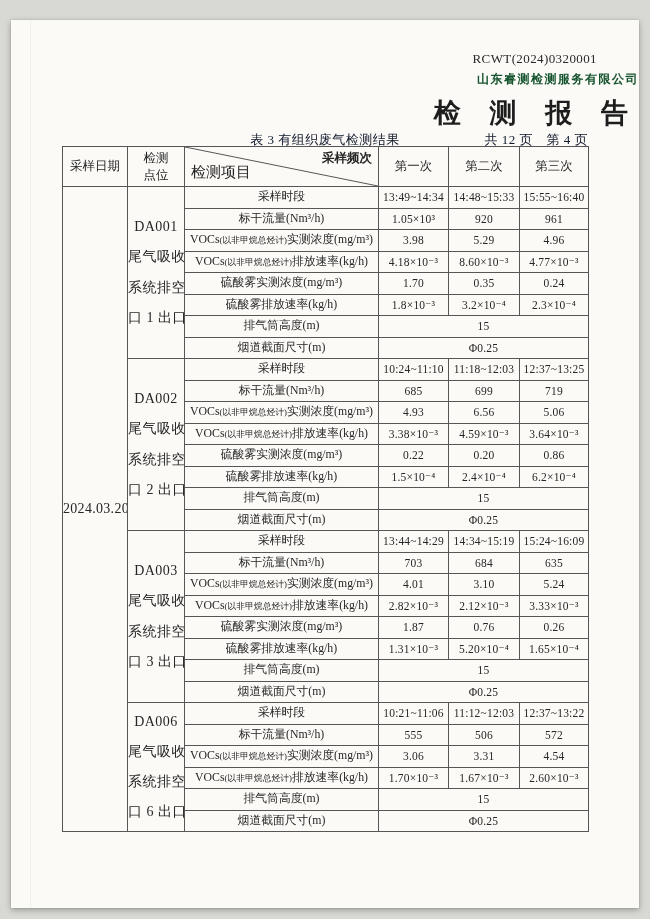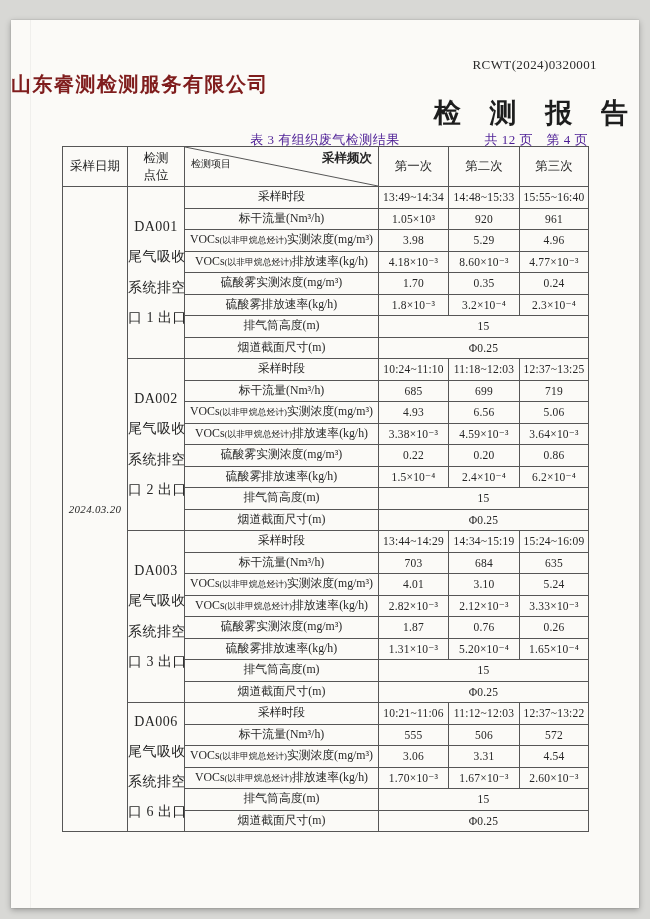--- a/index.html
+++ b/index.html
@@ -14,32 +14,32 @@
     position:absolute;left:11px;top:20px;width:628px;height:888px;
     background:#fbfaf7;
     box-shadow:0 2px 6px rgba(0,0,0,.30), 0 0 1px rgba(0,0,0,.25);
   }
   .scan-line{
     position:absolute;left:19px;top:0;bottom:0;width:1px;
     background:rgba(0,0,0,0.045);
   }
   .doc-number{
     position:absolute;top:31px;right:42px;
-    font-size:13px;letter-spacing:.4px;color:#2a2a2a;margin-top:6px;
+    font-size:13px;letter-spacing:.4px;color:#2a2a2a;
   }
   .company{
-    position:absolute;top:51px;left:0;width:100%;text-align:left;
-    font-size:20px;font-weight:bold;letter-spacing:1.5px;color:#7f1d1d;
+    position:absolute;top:51px;left:0;width:100%;text-align:right;
+    font-size:12px;font-weight:bold;letter-spacing:1.5px;color:#14532d;
   }
   .report-title{
     position:absolute;top:75px;left:0;width:100%;text-align:right;
     font-size:27px;font-weight:bold;letter-spacing:11px;text-indent:11px;color:#1d1d1d;
   }
   .caption-row{
-    position:absolute;top:111px;left:51px;width:526px;height:18px;font-size:13px;color:#4c1d95;
+    position:absolute;top:111px;left:51px;width:526px;height:18px;font-size:13px;color:#0f172a;
   }
   .table-caption{
     position:absolute;left:50%;transform:translateX(-50%);white-space:nowrap;letter-spacing:.5px;
   }
   .page-info{position:absolute;right:0;top:0;white-space:nowrap;letter-spacing:.5px;}
 
   table.report-table{
     position:absolute;top:126px;left:51px;width:526px;
     border-collapse:collapse;table-layout:fixed;
   }
@@ -49,22 +49,22 @@
     padding:0;white-space:nowrap;overflow:hidden;
     font-weight:normal;color:#262626;
   }
   thead tr{height:40px;}
   tbody tr{height:21.5px;}
   th{font-size:12.5px;}
   .th-two-line{line-height:1.35;}
   .diag-cell{position:relative;}
   .diag-svg{position:absolute;left:0;top:0;width:100%;height:100%;display:block;}
   .diag-top{position:absolute;top:3px;right:6px;font-size:12.5px;font-weight:bold;}
-  .diag-bottom{position:absolute;bottom:15px;left:6px;font-size:10px;}
-  .date-cell{font-size:11px;letter-spacing:.3px;font-style:italic;}
+  .diag-bottom{position:absolute;bottom:4px;left:6px;font-size:15px;}
+  .date-cell{font-size:14px;letter-spacing:.3px;}
   .point-cell{font-size:14px;line-height:2.15;letter-spacing:.5px;}
   .label-cell{font-size:11.8px;margin-top:20px;}
   .label-cell .small-note{font-size:8.8px;}
   .value-cell{font-size:11.5px;letter-spacing:.2px;}
 </style>
 </head>
 <body>
 
 <div class="page">
   <div class="scan-line"></div>

